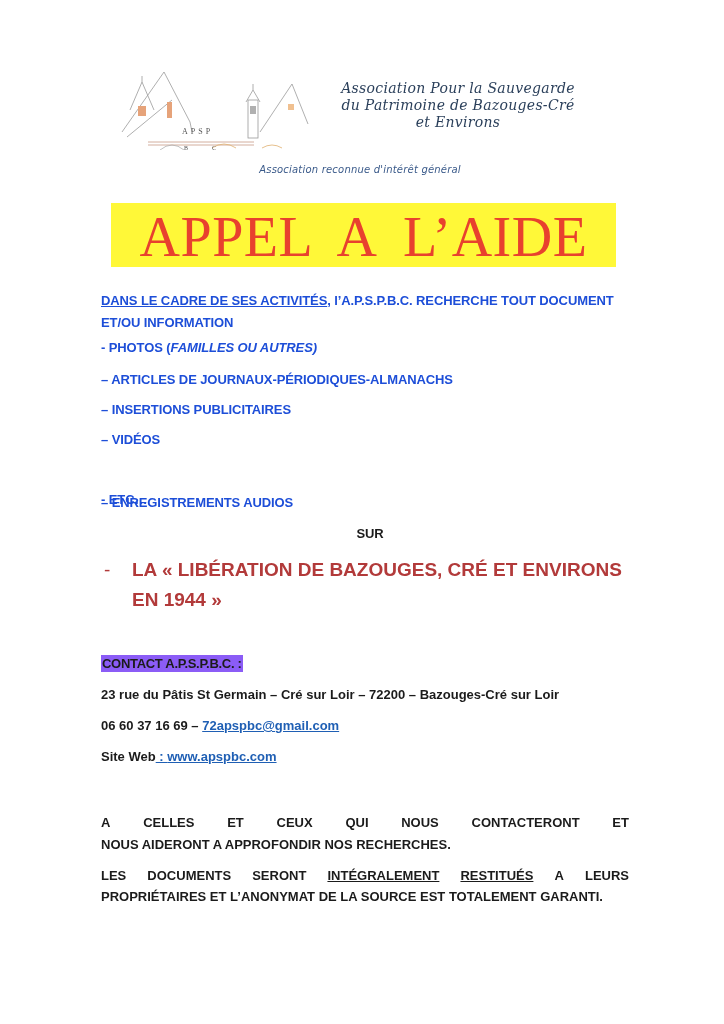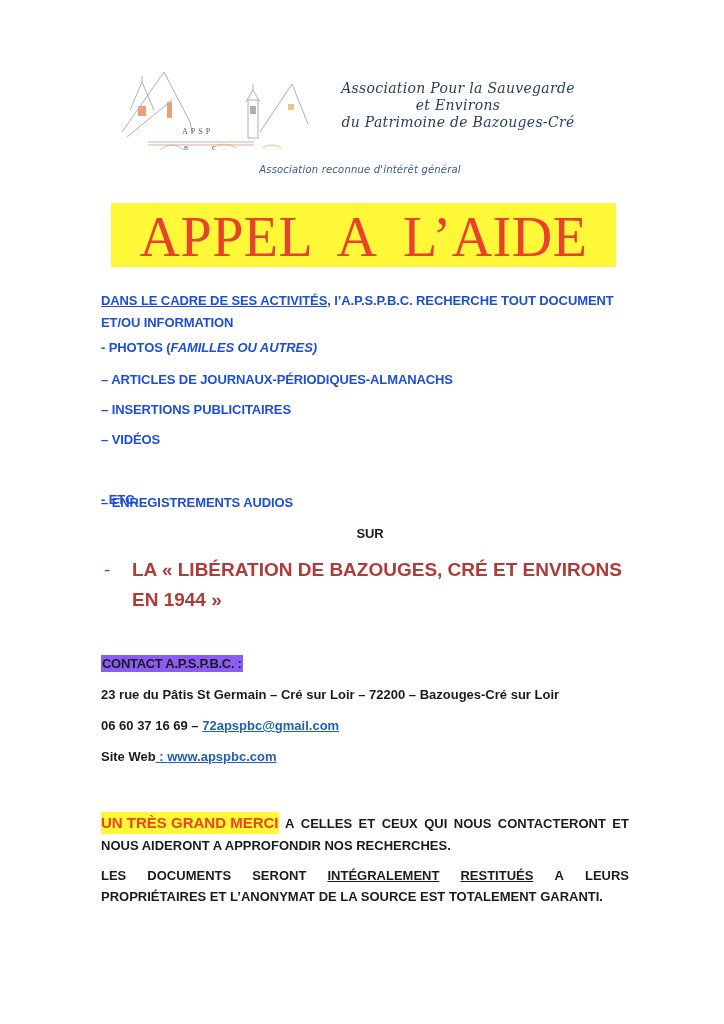--- a/index.html
+++ b/index.html
@@ -110,22 +110,22 @@
     <rect x="138" y="44" width="6" height="8" fill="#b0b0b0"></rect>
     <rect x="176" y="42" width="6" height="6" fill="#f0c090"></rect>
   </g>
   <text x="70" y="72" font-family="Liberation Serif, serif" font-size="8" fill="#555" letter-spacing="3">APSP</text>
   <text x="72" y="88" font-family="Liberation Serif, serif" font-size="6" fill="#555">B</text>
   <text x="100" y="88" font-family="Liberation Serif, serif" font-size="6" fill="#555">C</text>
 </svg>
 
 <div id="assoc-name" class="abs">
   <div>Association Pour la Sauvegarde</div>
+  <div>du Patrimoine de Bazouges-Cré</div>
   <div>et Environs</div>
-  <div>du Patrimoine de Bazouges-Cré</div>
 </div>
 
 <div id="recognized" class="abs">Association reconnue d'intérêt général</div>
 
 <div id="headline-box" class="abs"></div>
 <div id="headline" class="abs">APPEL A L’AIDE</div>
 
 <div id="intro" class="abs body-text">
   <span class="u">DANS LE CADRE DE SES ACTIVITÉS</span><span>, l’A.P.S.P.B.C. RECHERCHE TOUT DOCUMENT ET/OU INFORMATION</span>
 </div>
@@ -150,21 +150,20 @@
 <div id="address" class="abs">23 rue du Pâtis St Germain – Cré sur Loir – 72200 – Bazouges-Cré sur Loir</div>
 <div id="phone-line" class="abs">
   <span>06 60 37 16 69 – </span><a class="link">72apspbc@gmail.com</a>
 </div>
 <div id="website-line" class="abs">
   <span>Site Web</span><a class="link"><span> : </span><span>www.apspbc.com</span></a>
 </div>
 
 <div id="thanks" class="abs">
   <div id="thanks-l1">
-    <span class="hl">UN TRÈS GRAND MERCI</span>
     <span>A</span>
     <span>CELLES</span>
     <span>ET</span>
     <span>CEUX</span>
     <span>QUI</span>
     <span>NOUS</span>
     <span>CONTACTERONT</span>
     <span>ET</span>
   </div>
   <div>NOUS AIDERONT A APPROFONDIR NOS RECHERCHES.</div>

